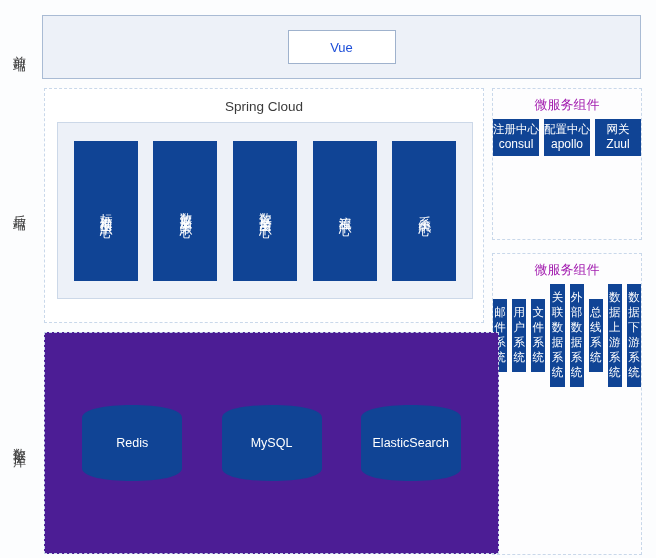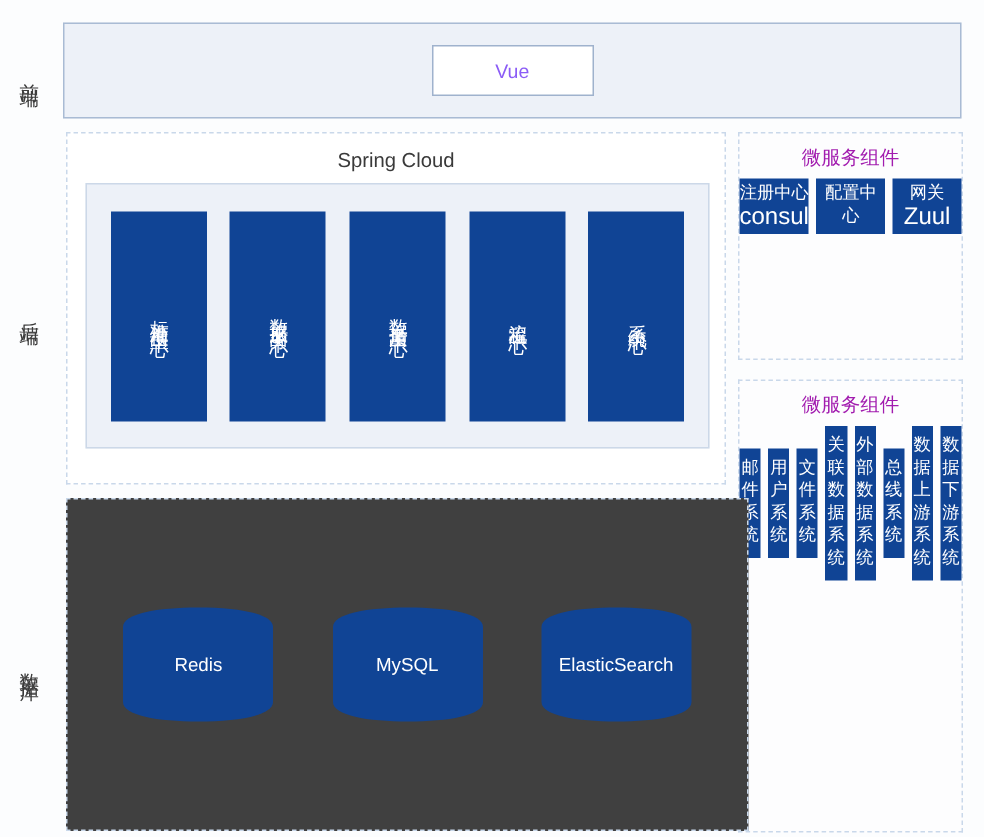--- a/index.html
+++ b/index.html
@@ -55,21 +55,21 @@
     justify-content: center;
   }
   #vue-box {
     width: 108px; height: 34px;
     background: #ffffff;
     border: 1px solid #9fb2cd;
     display: flex;
     align-items: center;
     justify-content: center;
     font-size: 13px;
-    color: #8b5cf6;
+    color: #1d4ed8;
   }
 
   
   #springcloud-panel {
     position: absolute;
     left: 44px; top: 88px;
     width: 440px; height: 235px;
     background: #ffffff;
     border: 1px dashed #c9d8ea;
   }
@@ -141,29 +141,29 @@
   .chip {
     width: 126px;
     background: #104495;
     color: #ffffff;
     text-align: center;
     font-size: 11.5px;
     line-height: 15px;
     padding: 4px 0 5px;
   }
   .chip.two-line { padding: 3px 0 4px; }
-  .chip .sub { display: block; font-size: 16px; }
+  .chip .sub { display: block; font-size: 12px; }
   .chip.one-line { padding: 6px 0 7px; }
 
   
   #database-panel {
     position: absolute;
     left: 44px; top: 332px;
     width: 455px; height: 222px;
-    background: #404040;
+    background: #4c1d95;
     border: 1px dashed #c9d8ea;
   }
   #db-row {
     position: absolute;
     left: 0; top: 0;
     width: 100%; height: 100%;
     display: flex;
     align-items: center;
     justify-content: space-evenly;
   }
@@ -230,20 +230,21 @@
 
   <div class="right-panel" id="micro-panel">
     <div class="panel-title">微服务组件</div>
     <div class="chip-list">
       <div class="chip two-line">
         <span>注册中心</span>
         <span class="sub">consul</span>
       </div>
       <div class="chip two-line">
         <span>配置中心</span>
+        <span class="sub">apollo</span>
       </div>
       <div class="chip two-line">
         <span>网关</span>
         <span class="sub">Zuul</span>
       </div>
     </div>
   </div>
 
   <div class="right-panel" id="integ-panel">
     <div class="panel-title">微服务组件</div>

